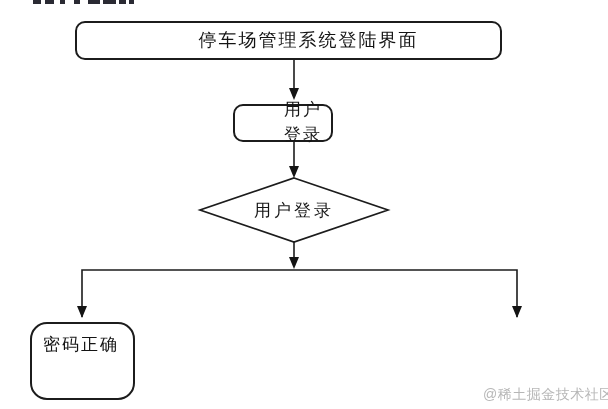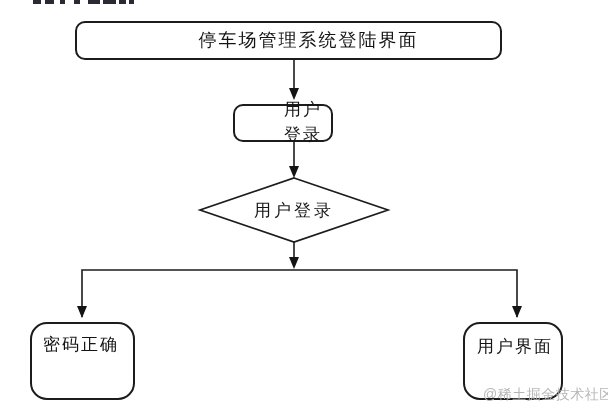--- a/index.html
+++ b/index.html
@@ -118,19 +118,16 @@
   </div>
 
   <div class="diamond-label">
     <span>用户登录</span>
   </div>
 
   <div class="node rounded-lg node-admin">
     <span>密码正确</span>
   </div>
 
-  <div class="node rounded-lg node-user">
-    <span>用户界面</span>
-  </div>
 
   <div class="watermark">@稀土掘金技术社区</div>
 
 </div>
 
 </body></html>

